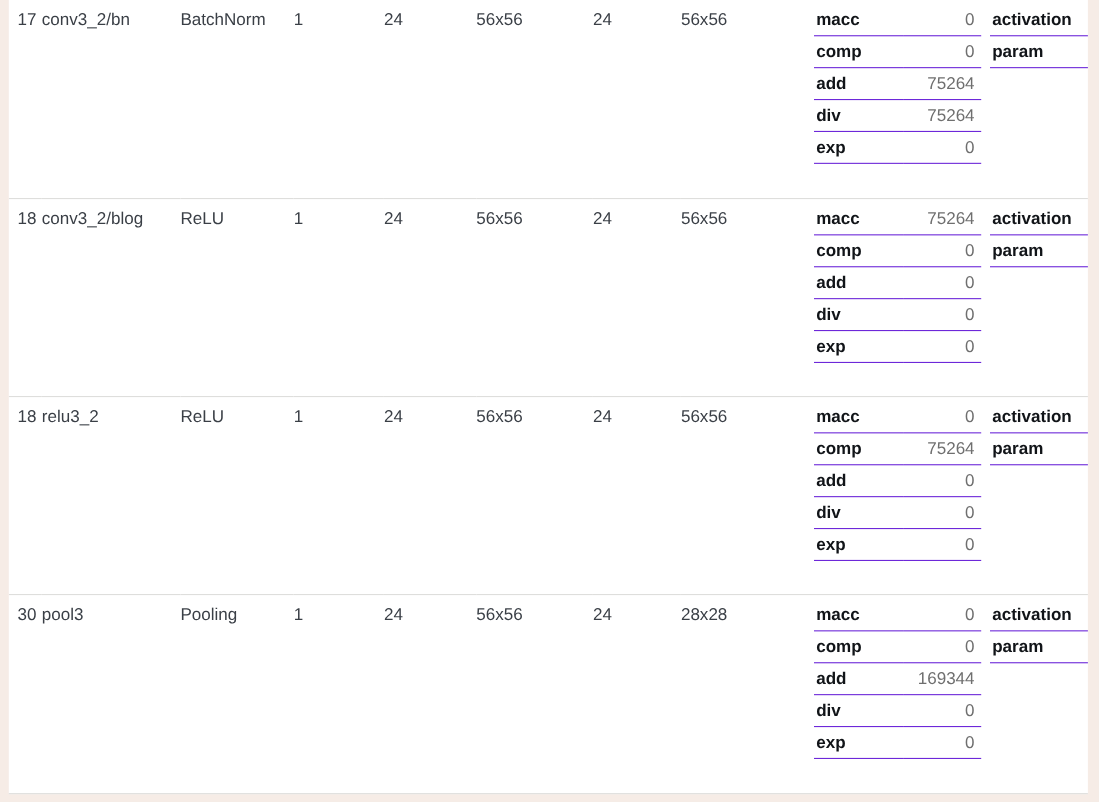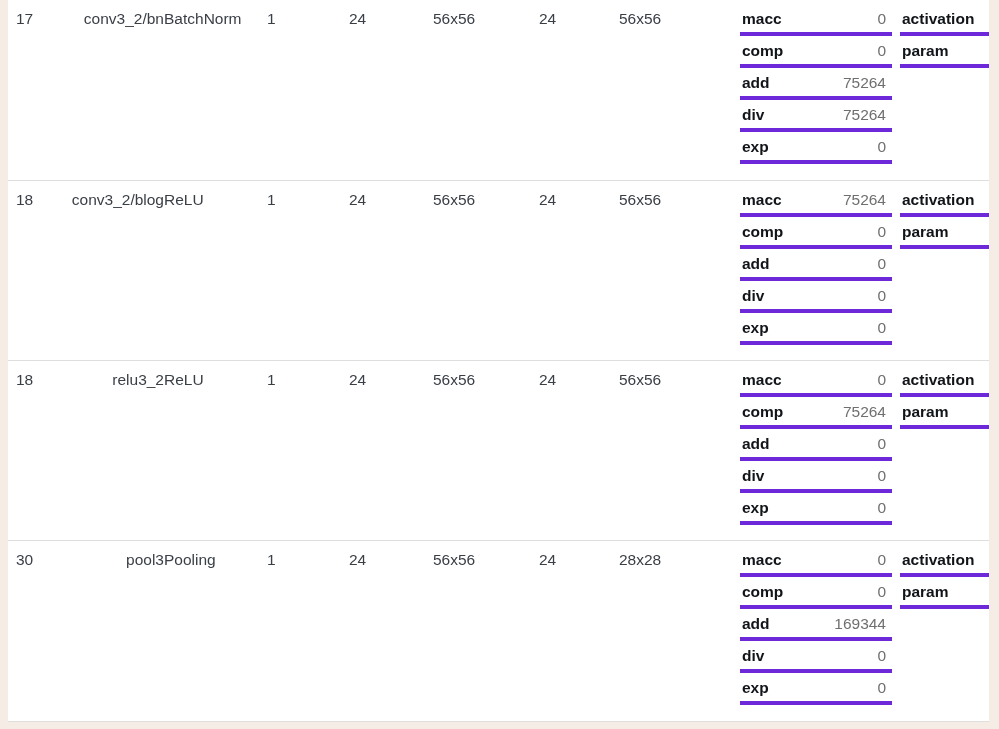--- a/index.html
+++ b/index.html
@@ -50,21 +50,21 @@
     border-top: 1px solid #dededc;
     height: 180px;
     box-sizing: border-box;
   }
   table.layer-table > tbody > tr.layer-row:first-child > td {
     border-top: none;
   }
 
   
   .c-idx      { width: 30px;  padding-left: 8px !important; }
-  .c-name     { width: 126px; text-align: right; }
+  .c-name     { width: 126px; }
   .c-type     { width: 103px; }
   .c-batch    { width: 82px;  }
   .c-inch     { width: 84px;  }
   .c-indim    { width: 106px; }
   .c-outch    { width: 80px;  }
   .c-outdim   { width: 121px; }
   .c-ops      { width: 160px; }
   .c-summary  { width: 170px; }
 
   .cell-text {
@@ -82,21 +82,21 @@
     font-size: 15.5px;
   }
   table.metric-table.ops {
     width: 152px;
   }
   table.metric-table.summary {
     width: 152px;
   }
   table.metric-table td {
     padding: 5px 2px 4px 2px;
-    border-bottom: 4px solid #6d28d9;
+    border-bottom: 1px solid #6d28d9;
     line-height: 19px;
     white-space: nowrap;
   }
   table.metric-table td.m-key {
     font-weight: bold;
     color: #111418;
     text-align: left;
     width: 55%;
   }
   table.metric-table.summary td.m-key {

